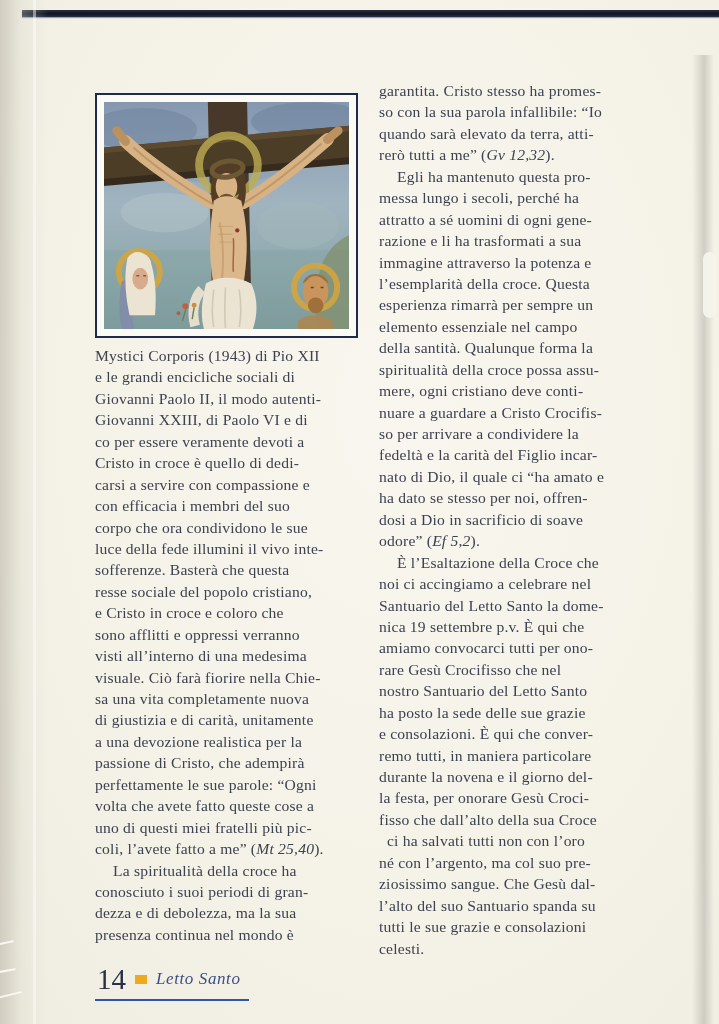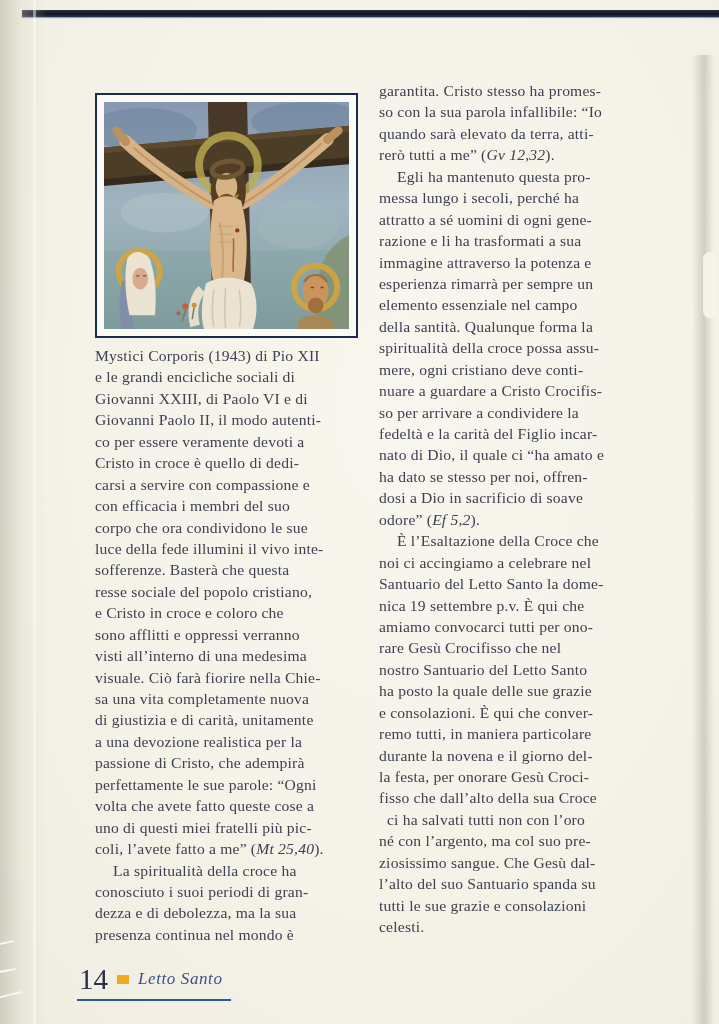--- a/index.html
+++ b/index.html
@@ -32,21 +32,21 @@
   .halo{stroke:var(--photo-halo);}
   .goldhalo{stroke:var(--photo-gold);}
   .cloth{fill:var(--photo-cloth);}
   
   .col{position:absolute;color:var(--text);font-size:15.6px;line-height:21.45px;letter-spacing:.2px;}
   #col-left{left:95px;top:345px;width:265px;}
   #col-right{left:379px;top:80px;width:271px;}
   .line{white-space:nowrap;height:21.45px;overflow:visible;}
   .para.indent .line:first-child{padding-left:18px;box-sizing:border-box;}
   
-  .footer{position:absolute;left:77px;top:964px;}
+  .footer{position:absolute;left:95px;top:964px;}
   .footer-inner{display:inline-flex;align-items:center;gap:9px;
                 border-bottom:2px solid var(--underline-blue);padding:0 8px 5px 2px;}
   .page-num{font-size:29px;line-height:30px;color:var(--footer-navy);}
   .bullet{width:12px;height:9px;background:var(--orange);display:inline-block;}
   .mag-title{font-style:italic;font-size:17px;color:#3c4f84;letter-spacing:.6px;}
 </style>
 </head>
 <body>
 
 <div class="page">
@@ -140,22 +140,22 @@
 
         <rect width="250" height="230" fill="#d8c49a" opacity=".06"></rect>
       </g>
     </svg>
   </div>
 
   <div id="col-left" class="col">
       <div class="para">
         <div class="line" style="word-spacing: 0px;"><span>Mystici Corporis (1943) di Pio XII</span></div>
         <div class="line" style="word-spacing: 0px;"><span>e le grandi encicliche sociali di</span></div>
+        <div class="line" style="word-spacing: 0px;"><span>Giovanni Paolo II, il modo autenti-</span></div>
         <div class="line" style="word-spacing: 0px;"><span>Giovanni XXIII, di Paolo VI e di</span></div>
-        <div class="line" style="word-spacing: 0px;"><span>Giovanni Paolo II, il modo autenti-</span></div>
         <div class="line" style="word-spacing: 0px;"><span>co per essere veramente devoti a</span></div>
         <div class="line" style="word-spacing: 0px;"><span>Cristo in croce è quello di dedi-</span></div>
         <div class="line" style="word-spacing: 0px;"><span>carsi a servire con compassione e</span></div>
         <div class="line" style="word-spacing: 0px;"><span>con efficacia i membri del suo</span></div>
         <div class="line" style="word-spacing: 0px;"><span>corpo che ora condividono le sue</span></div>
         <div class="line" style="word-spacing: 0px;"><span>luce della fede illumini il vivo inte-</span></div>
         <div class="line" style="word-spacing: 0px;"><span>sofferenze. Basterà che questa</span></div>
         <div class="line" style="word-spacing: 0px;"><span>resse sociale del popolo cristiano,</span></div>
         <div class="line" style="word-spacing: 0px;"><span>e Cristo in croce e coloro che</span></div>
         <div class="line" style="word-spacing: 0px;"><span>sono afflitti e oppressi verranno</span></div>
@@ -183,20 +183,21 @@
         <div class="line" style="word-spacing: 0px;"><span>so con la sua parola infallibile: “Io</span></div>
         <div class="line" style="word-spacing: 0px;"><span>quando sarà elevato da terra, atti-</span></div>
         <div class="line last"><span>rerò tutti a me” (</span><i>Gv 12,32</i><span>).</span></div>
       </div>
       <div class="para indent">
         <div class="line" style="word-spacing: 0px;"><span>Egli ha mantenuto questa pro-</span></div>
         <div class="line" style="word-spacing: 0px;"><span>messa lungo i secoli, perché ha</span></div>
         <div class="line" style="word-spacing: 0px;"><span>attratto a sé uomini di ogni gene-</span></div>
         <div class="line" style="word-spacing: 0px;"><span>razione e li ha trasformati a sua</span></div>
         <div class="line" style="word-spacing: 0px;"><span>immagine attraverso la potenza e</span></div>
+        <div class="line" style="word-spacing: 0px;"><span>l’esemplarità della croce. Questa</span></div>
         <div class="line" style="word-spacing: 0px;"><span>esperienza rimarrà per sempre un</span></div>
         <div class="line" style="word-spacing: 0px;"><span>elemento essenziale nel campo</span></div>
         <div class="line" style="word-spacing: 0px;"><span>della santità. Qualunque forma la</span></div>
         <div class="line" style="word-spacing: 0px;"><span>spiritualità della croce possa assu-</span></div>
         <div class="line" style="word-spacing: 0px;"><span>mere, ogni cristiano deve conti-</span></div>
         <div class="line" style="word-spacing: 0px;"><span>nuare a guardare a Cristo Crocifis-</span></div>
         <div class="line" style="word-spacing: 0px;"><span>so per arrivare a condividere la</span></div>
         <div class="line" style="word-spacing: 0px;"><span>fedeltà e la carità del Figlio incar-</span></div>
         <div class="line" style="word-spacing: 0px;"><span>nato di Dio, il quale ci “ha amato e</span></div>
         <div class="line" style="word-spacing: 0px;"><span>ha dato se stesso per noi, offren-</span></div>
@@ -204,21 +205,21 @@
         <div class="line last"><span>odore” (</span><i>Ef 5,2</i><span>).</span></div>
       </div>
       <div class="para indent">
         <div class="line" style="word-spacing: 0px;"><span>È l’Esaltazione della Croce che</span></div>
         <div class="line" style="word-spacing: 0px;"><span>noi ci accingiamo a celebrare nel</span></div>
         <div class="line" style="word-spacing: 0px;"><span>Santuario del Letto Santo la dome-</span></div>
         <div class="line" style="word-spacing: 0px;"><span>nica 19 settembre p.v. È qui che</span></div>
         <div class="line" style="word-spacing: 0px;"><span>amiamo convocarci tutti per ono-</span></div>
         <div class="line" style="word-spacing: 0px;"><span>rare Gesù Crocifisso che nel</span></div>
         <div class="line" style="word-spacing: 0px;"><span>nostro Santuario del Letto Santo</span></div>
-        <div class="line" style="word-spacing: 0px;"><span>ha posto la quale delle sue grazie</span></div>
+        <div class="line" style="word-spacing: 0px;"><span>ha posto la sede delle sue grazie</span></div>
         <div class="line" style="word-spacing: 0px;"><span>e consolazioni. È qui che conver-</span></div>
         <div class="line" style="word-spacing: 0px;"><span>remo tutti, in maniera particolare</span></div>
         <div class="line" style="word-spacing: 0px;"><span>durante la novena e il giorno del-</span></div>
         <div class="line" style="word-spacing: 0px;"><span>la festa, per onorare Gesù Croci-</span></div>
         <div class="line" style="word-spacing: 0px;"><span>fisso che dall’alto della sua Croce</span></div>
         <div class="line" style="word-spacing: 0px; margin-left: 8px;"><span>ci ha salvati tutti non con l’oro</span></div>
         <div class="line" style="word-spacing: 0px;"><span>né con l’argento, ma col suo pre-</span></div>
         <div class="line" style="word-spacing: 0px;"><span>ziosissimo sangue. Che Gesù dal-</span></div>
         <div class="line" style="word-spacing: 0px;"><span>l’alto del suo Santuario spanda su</span></div>
         <div class="line" style="word-spacing: 0px;"><span>tutti le sue grazie e consolazioni</span></div>

